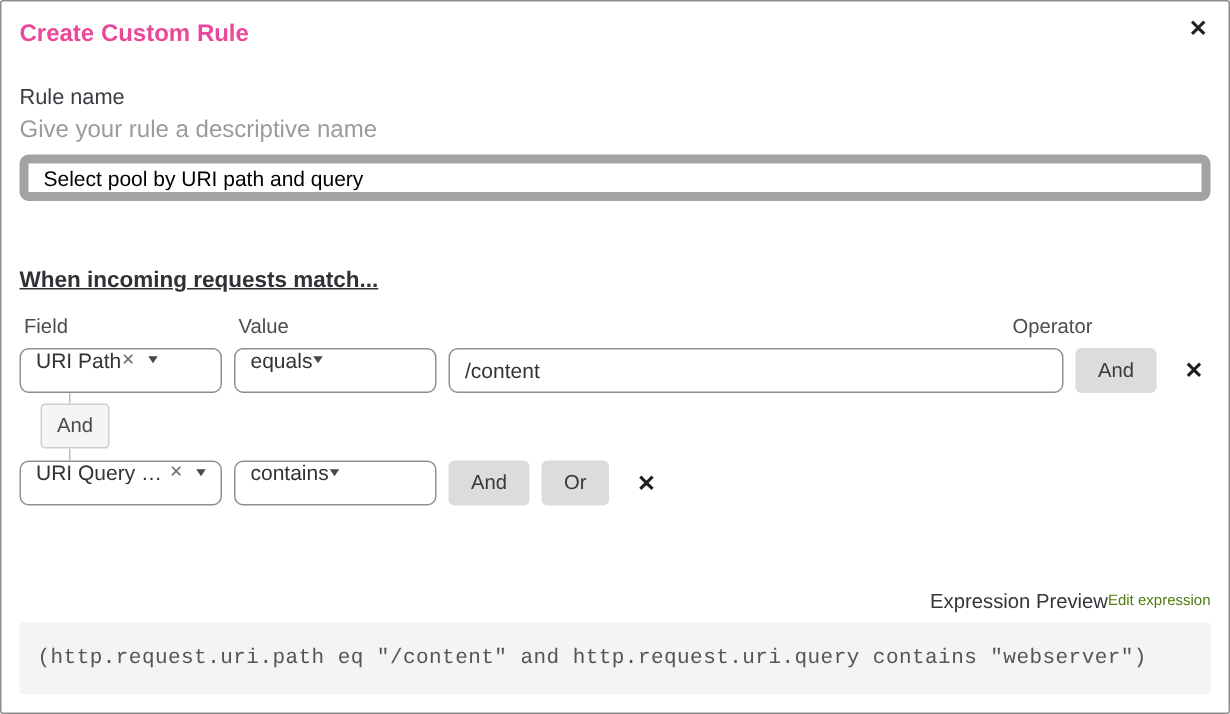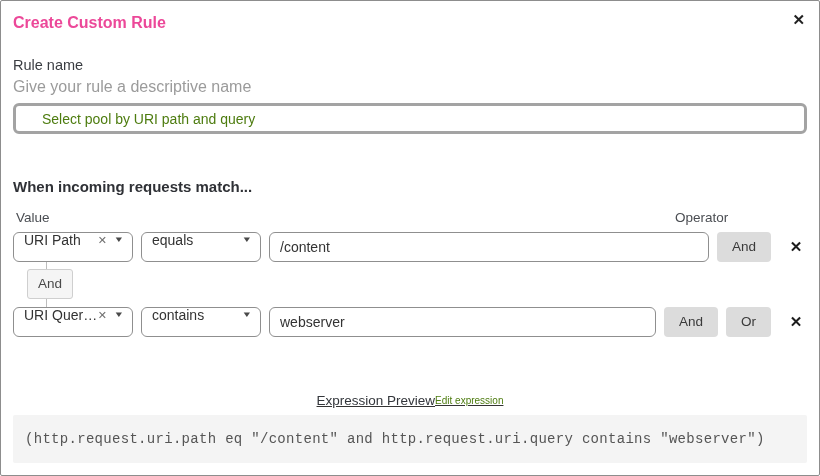--- a/index.html
+++ b/index.html
@@ -47,66 +47,66 @@
     margin-top: 5px;
     font-size: 16px;
     color: #9b9b9b;
     line-height: 16px;
   }
   .text-input {
     display: block;
     width: 100%;
     height: 31px;
     margin-top: 8px;
-    border: 3px solid #a3a3a3;
+    border: 6px solid #a3a3a3;
     border-radius: 6px;
-    padding: 0 26px;
+    padding: 0 10px;
     font-family: "Liberation Sans", sans-serif;
     font-size: 14px;
-    color: #4d7c0f;
+    color: #000000;
     outline: none;
     background: #fff;
   }
 
   
   .match-heading {
     margin-top: 44px;
     font-size: 15px;
     font-weight: bold;
     color: #2f3136;
     line-height: 18px;
+    text-decoration: underline;
   }
   .col-labels {
     display: flex;
     gap: 8px;
     margin-top: 14px;
     font-size: 13.5px;
     color: #4a4d52;
     line-height: 16px;
   }
   .col-labels .col { padding-left: 3px; }
   .col-field, .col-operator { width: 135px; flex: none; }
   .col-value { flex: 1; }
 
   .cond-row {
     display: flex;
     gap: 8px;
     align-items: center;
     margin-top: 6px;
   }
   .select {
-    width: 120px;
+    width: 135px;
     flex: none;
     height: 30px;
     border: 1px solid #8f8f8f;
     border-radius: 6px;
     background: #fff;
     display: flex;
     align-items: center;
-    justify-content: space-between;
     padding: 0 9px 14px 10px;
     font-size: 14px;
     color: #333;
     cursor: pointer;
     white-space: nowrap;
     overflow: hidden;
   }
   .sel-text { overflow: hidden; text-overflow: ellipsis; }
   .sel-icons { display: flex; align-items: center; gap: 8px; flex: none; }
   .clear-x { font-size: 11px; color: #6f6f6f; line-height: 1; }
@@ -167,24 +167,23 @@
     border: 1px solid #cfcfcf;
     border-radius: 3px;
     font-size: 13.5px;
     color: #4a4a4a;
     line-height: 17px;
   }
 
   
   .expr-header {
     display: flex;
-    justify-content: center;
+    justify-content: flex-end;
     align-items: flex-end;
     margin-top: 55px;
-    text-decoration: underline;
   }
   .expr-label { font-size: 13.5px; color: #33363b; line-height: 18px; }
   .expr-edit-link {
     font-size: 10px;
     color: #4d7c0f;
     cursor: pointer;
     text-decoration: none;
     line-height: 18px;
   }
   .expr-code-box {
@@ -210,20 +209,21 @@
     <span class="close-x">✕</span>
   </div>
 
   <div class="section-label">Rule name</div>
   <div class="helper-text">Give your rule a descriptive name</div>
   <input class="text-input" type="text" value="Select pool by URI path and query" style="">
 
   <div class="match-heading">When incoming requests match...</div>
 
   <div class="col-labels">
+    <div class="col col-field">Field</div>
     <div class="col col-value">Value</div>
     <div class="col col-operator">Operator</div>
   </div>
 
   <div class="cond-row">
     <div class="select">
       <span class="sel-text">URI Path</span>
       <span class="sel-icons">
         <span class="clear-x">✕</span>
         <span class="caret">▼</span>
@@ -253,21 +253,20 @@
         <span class="clear-x">✕</span>
         <span class="caret">▼</span>
       </span>
     </div>
     <div class="select">
       <span class="sel-text">contains</span>
       <span class="sel-icons">
         <span class="caret">▼</span>
       </span>
     </div>
-    <input class="value-input" type="text" value="webserver" style="">
     <button class="gray-btn">And</button>
     <button class="gray-btn">Or</button>
     <span class="remove-x">✕</span>
   </div>
 
   <div class="expr-header">
     <span class="expr-label">Expression Preview</span>
     <a class="expr-edit-link" href="#">Edit expression</a>
   </div>
   <div class="expr-code-box">(http.request.uri.path eq "/content" and http.request.uri.query contains "webserver")</div>

